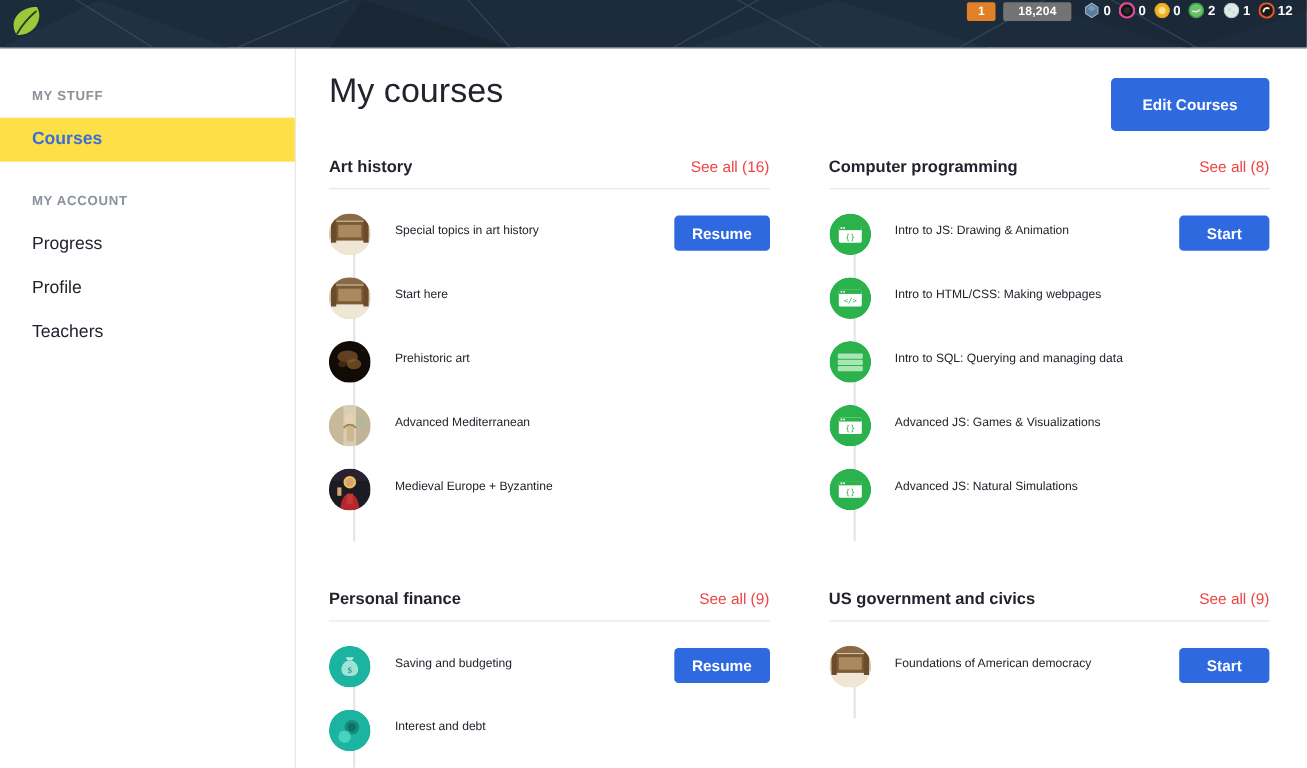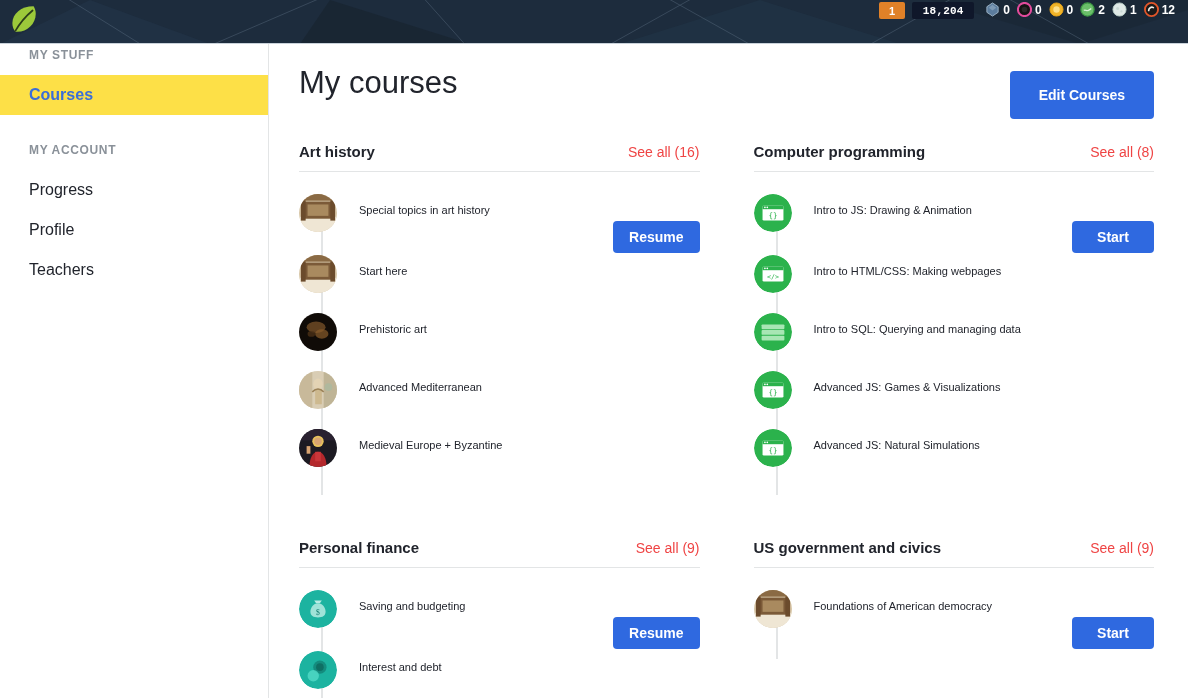--- a/index.html
+++ b/index.html
@@ -31,35 +31,35 @@
     padding-top: 2px;
   }
   .pill {
     display: inline-flex; align-items: center; justify-content: center;
     height: 17px; min-width: 26px; padding: 0 7px;
     border-radius: 2px;
     font-size: 11px; font-weight: bold; color: #ffffff;
     letter-spacing: .2px;
   }
   .pill-energy { background: #e08128; }
-  .pill-points { background: #0f172a; min-width: 62px; font-family: Liberation Mono, monospace; }
+  .pill-points { background: #737373; min-width: 62px; }
   .badges { display: flex; align-items: center; gap: 2px; margin-left: 4px; }
   .badge-item { display: flex; align-items: center; gap: 3px; margin-right: 5px; }
   .badge-count { font-size: 12px; color: #ffffff; font-weight: bold; }
   .badge-dot { width: 15px; height: 15px; display: block; }
 
   
   .page { display: flex; height: 654px; }
 
   
   .sidebar {
     width: 269px; flex: 0 0 269px;
     background: #ffffff;
     border-right: 1px solid #e3e5e6;
-    padding-top: 4px;
+    padding-top: 36px;
   }
   .nav-group-label {
     font-size: 12px; font-weight: bold; color: #8a9199;
     letter-spacing: .65px;
     padding: 0 0 0 29px; margin-bottom: 13px;
   }
   .nav-item {
     font-size: 16px; color: #21242c;
     padding: 11px 0 11px 29px;
     cursor: pointer;
@@ -86,21 +86,21 @@
   }
   .btn {
     display: inline-flex; align-items: center; justify-content: center;
     background: #2f69e0; color: #ffffff;
     border: none; border-radius: 4px;
     font-family: "Liberation Sans", sans-serif;
     font-size: 14px; font-weight: bold;
     cursor: pointer; white-space: nowrap;
   }
   .btn-edit { height: 48px; padding: 0 29px; font-size: 14px; margin-top: 5px; }
-  .btn-action { height: 32px; min-width: 82px; padding: 0 16px; font-size: 14px; margin-top: 25px; }
+  .btn-action { height: 32px; min-width: 82px; padding: 0 16px; font-size: 14px; }
 
   .grid {
     display: grid;
     grid-template-columns: 1fr 1fr;
     column-gap: 54px;
     row-gap: 0;
   }
   .section { padding-bottom: 10px; }
   .section-head {
     display: flex; align-items: baseline; justify-content: space-between;

